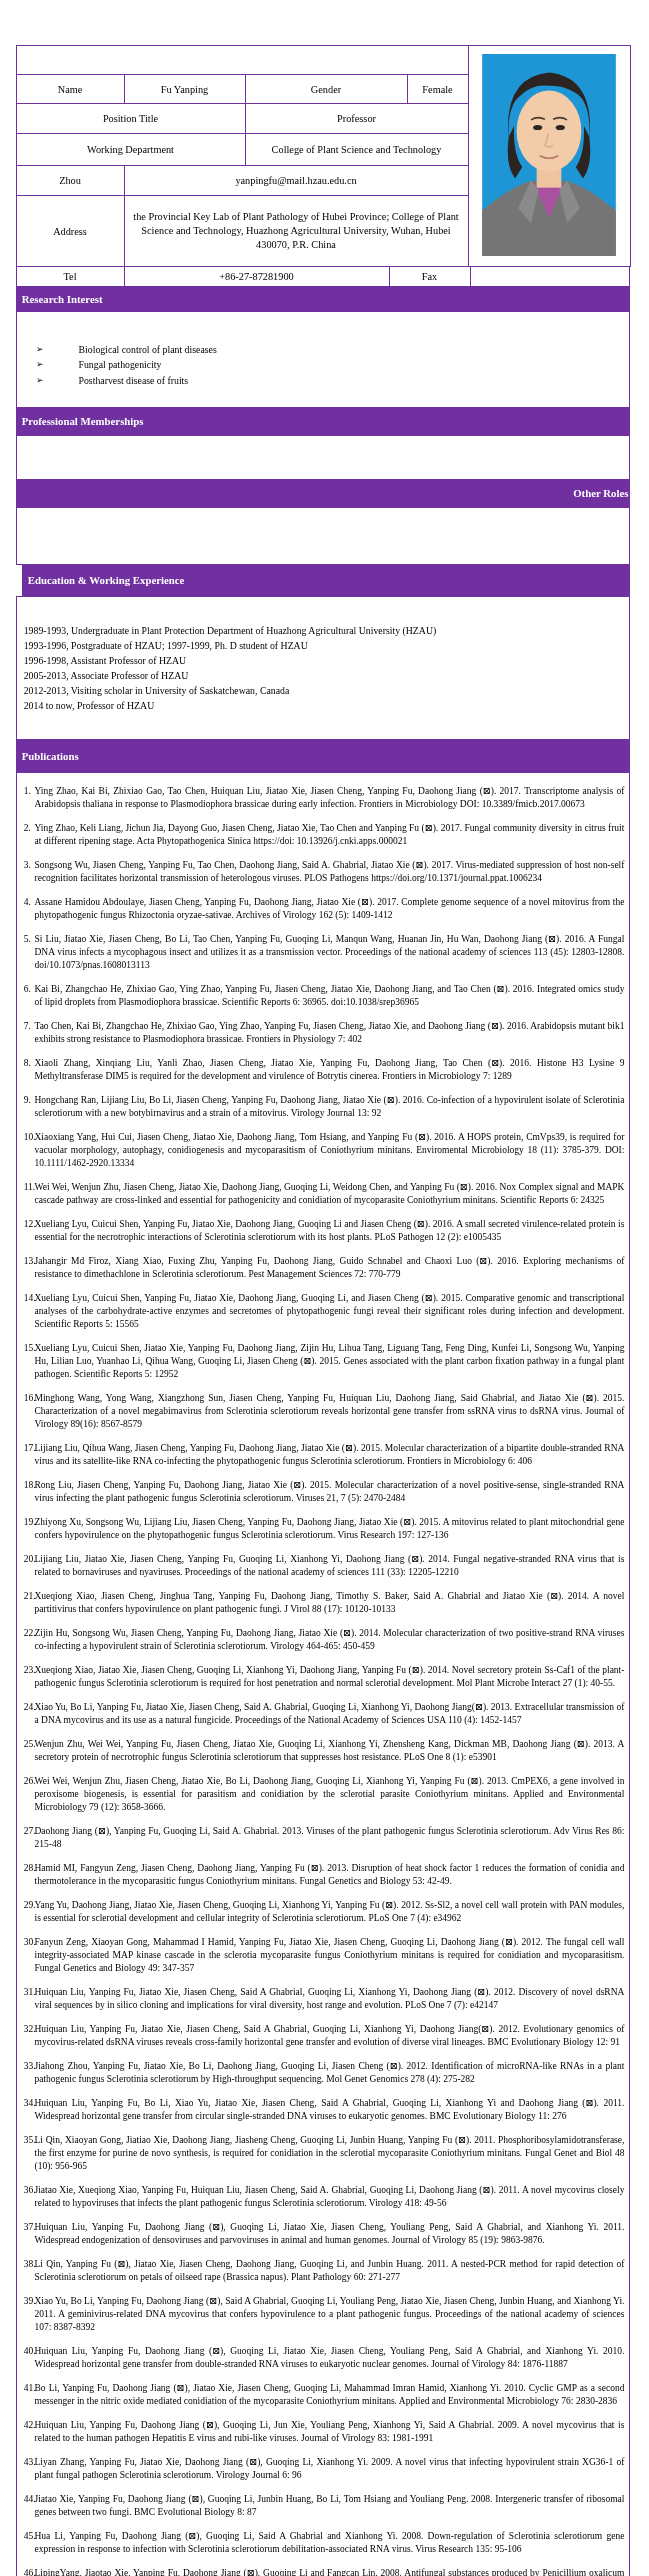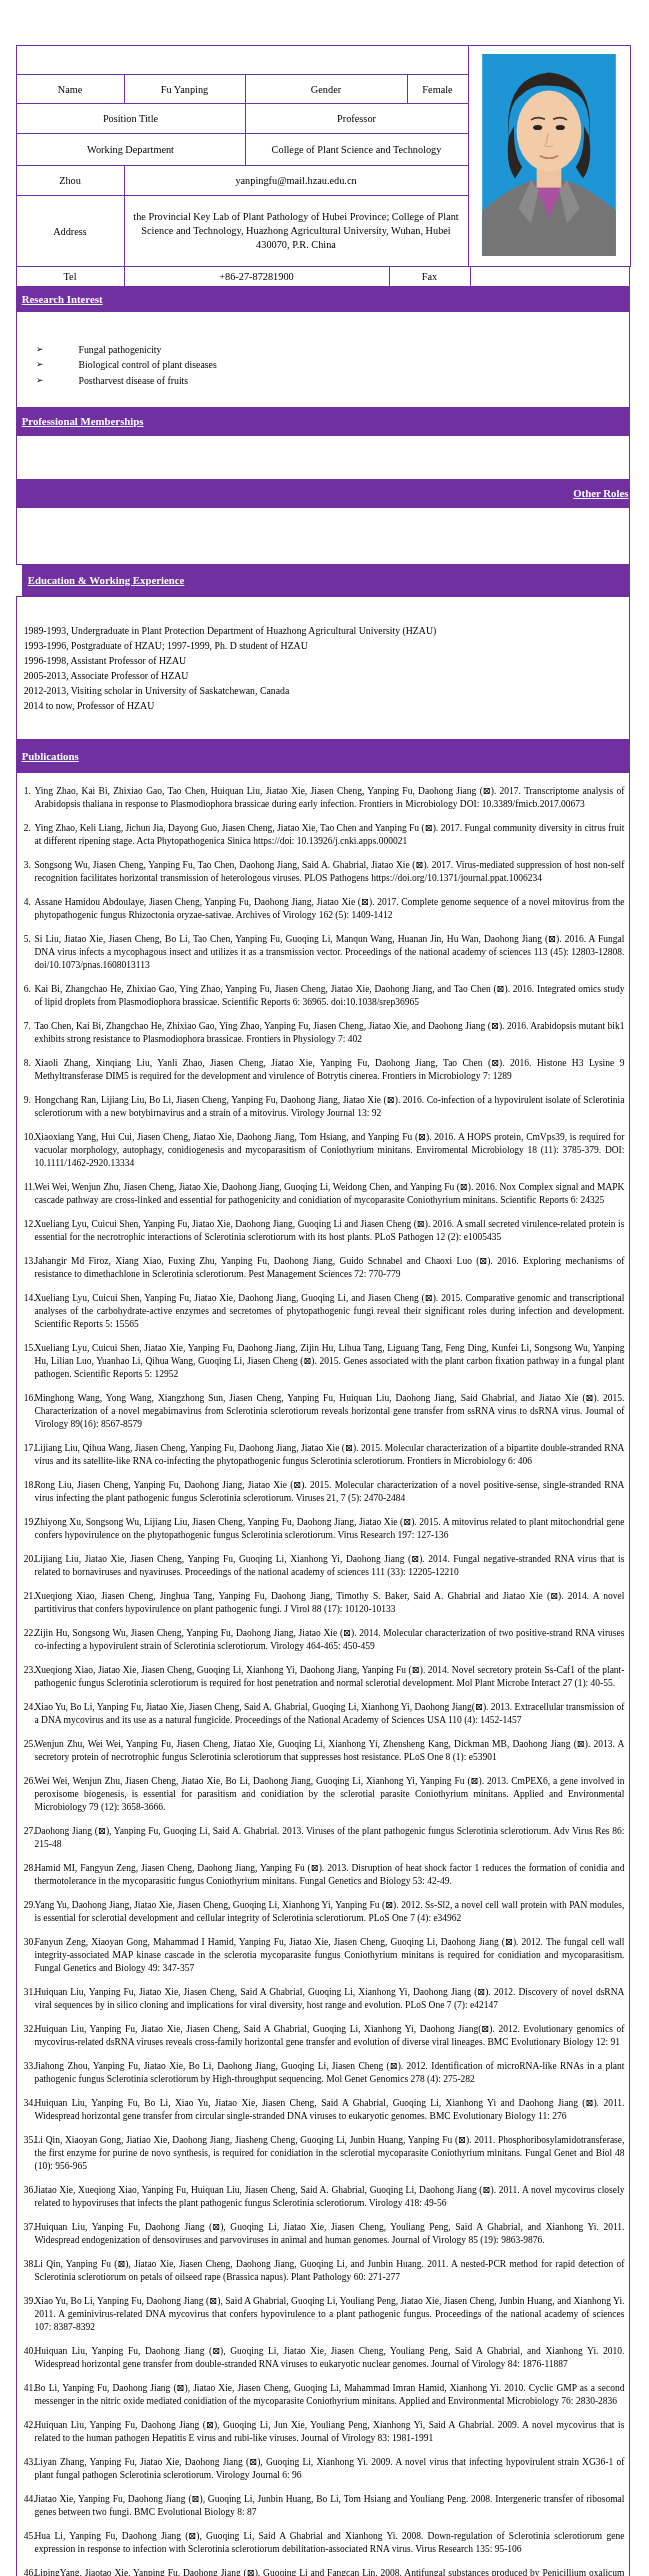--- a/index.html
+++ b/index.html
@@ -9,21 +9,21 @@
   
   table.pi{border-collapse:collapse;width:614px;table-layout:fixed;}
   table.pi td{border:1px solid #7030a0;font-size:10.3px;text-align:center;vertical-align:middle;background:#fff;padding:1px 3.1px;overflow:hidden;}
   td.sec-hd{background:#7030a0;color:#fff;font-weight:bold;font-size:10.8px;text-align:left;padding-left:4.1px;}
   td.photo-cell{background:#fff;padding:10.3px 0 3.1px 0;text-align:center;vertical-align:top;}
   td.addr{text-align:left;padding:3.1px 5.2px;font-size:9.8px;line-height:14px;}
   table.tel{border-collapse:collapse;width:614px;table-layout:fixed;margin-top:-1px;}
   table.tel td{border:1px solid #7030a0;font-size:10.3px;text-align:center;vertical-align:middle;background:#fff;padding:1px 3.1px;height:16.5px;}
 
   
-  .sec-header{background:#7030a0;border:1px solid #7030a0;color:#fff;font-weight:bold;font-size:10.8px;display:flex;align-items:center;padding-left:5.2px;margin-top:-1px;text-decoration:underline;}
+  .sec-header{background:#7030a0;border:1px solid #7030a0;color:#fff;font-weight:bold;font-size:10.8px;display:flex;align-items:center;padding-left:5.2px;margin-top:-1px;}
   .sec-box{border:1px solid #7030a0;background:#fff;margin-top:-1px;}
   .h-ri{height:24px;}
   .h-pm{height:27px;text-align:right;}
   .h-or{height:27px;justify-content:flex-end;}
   .h-ed{height:31px;margin-left:6px;}
   .h-pb{height:32px;text-align:right;}
 
   .ri-box{min-height:97px;padding-top:30px;box-sizing:border-box;}
   ul.arrow-list{margin:0;padding:0;list-style:none;}
   ul.arrow-list li{position:relative;padding-left:62px;font-size:9.8px;line-height:15.5px;}
@@ -118,22 +118,22 @@
       <td></td>
     </tr>
   </tbody>
     </table>
 
   <div class="sec-header h-ri">
       <span>Research Interest</span>
     </div>
   <div class="sec-box ri-box">
     <ul class="arrow-list">
+        <li>Biological control of plant diseases</li>
         <li>Fungal pathogenicity</li>
-        <li>Biological control of plant diseases</li>
         <li>Postharvest disease of fruits</li>
       </ul>
   </div>
 
   <div class="sec-header h-pm">
       <span>Professional Memberships</span>
     </div>
   <div class="sec-box pm-box"></div>
 
   <div class="sec-header h-or">

